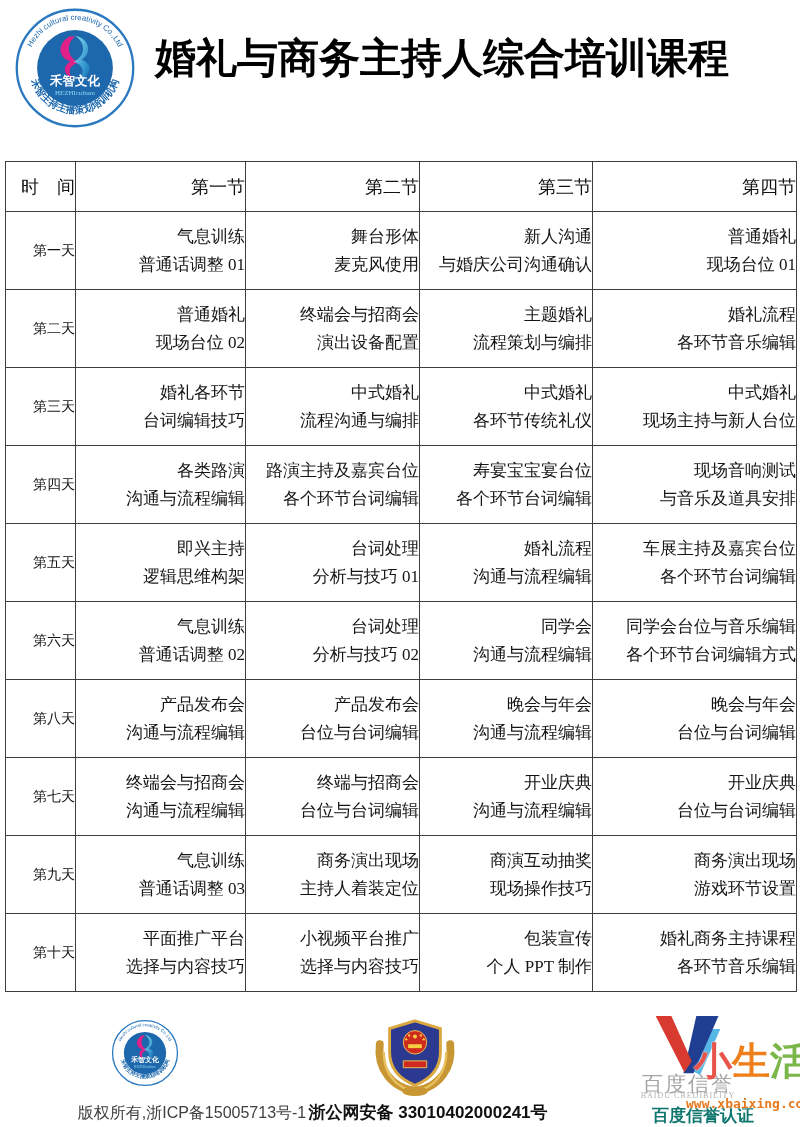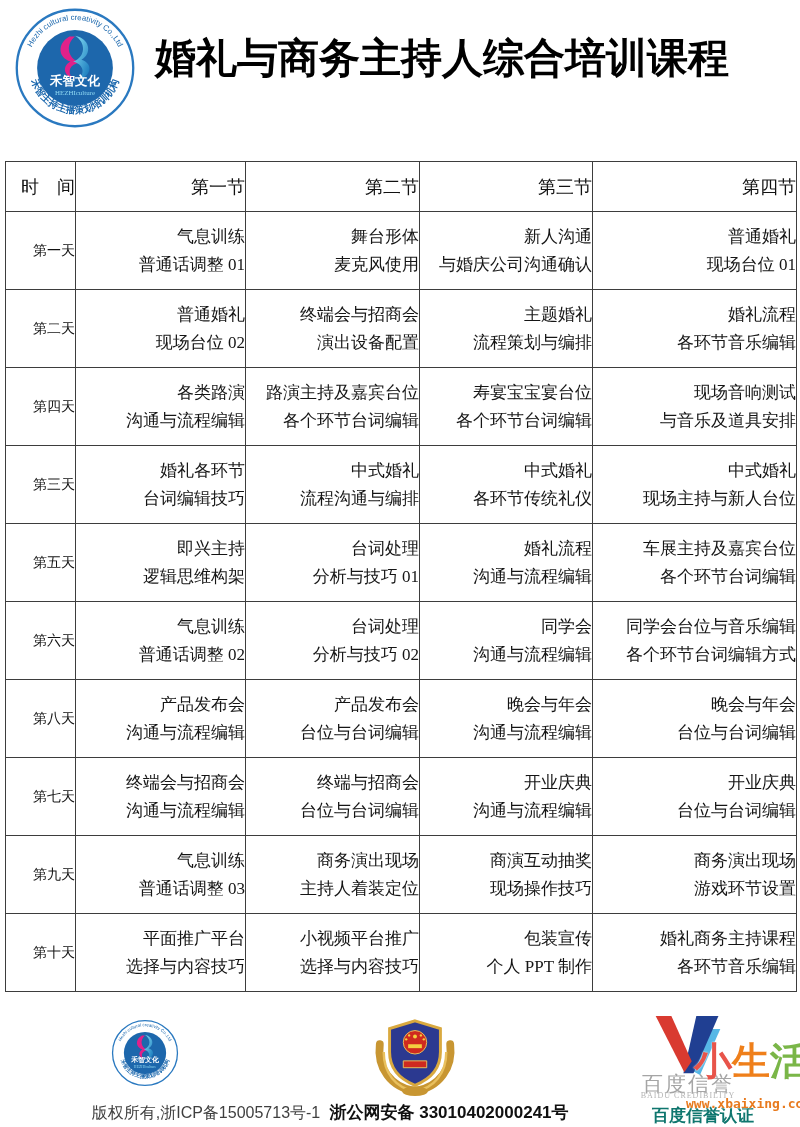--- a/index.html
+++ b/index.html
@@ -19,25 +19,25 @@
   table.schedule th,table.schedule td{border:1px solid #3d3d3d;text-align:right;
                  vertical-align:middle;padding:0;font-weight:normal;}
   table.schedule thead tr{height:50px;}
   table.schedule thead th{font-size:18px;color:#111;}
   table.schedule tbody tr{height:78px;}
   th.day{font-size:14px;color:#111;}
   td .line{font-size:17px;line-height:28px;color:#151515;}
 
   
   .foot-logo{position:absolute;left:111px;top:1019px;width:68px;height:68px;}
-  .copyright{position:absolute;left:56px;top:1103px;width:300px;text-align:center;
+  .copyright{position:absolute;left:42px;top:1103px;width:300px;text-align:center;
              font-family:"Liberation Sans","DejaVu Sans",sans-serif;
              font-size:16px;color:#3f3f3f;}
   .badge{position:absolute;left:371px;top:1012px;width:88px;height:86px;}
-  .police{position:absolute;left:319px;top:1101px;width:260px;text-align:center;
+  .police{position:absolute;left:298px;top:1101px;width:260px;text-align:center;
           font-family:"Liberation Sans","DejaVu Sans",sans-serif;
           font-size:17px;font-weight:bold;color:#101010;}
   .baidu-logo{position:absolute;left:652px;top:1015px;width:72px;height:63px;}
   .baidu-title{position:absolute;left:626px;top:1070px;width:124px;text-align:center;
                font-family:"Liberation Sans","DejaVu Sans",sans-serif;
                font-size:21px;color:#a5a5a5;letter-spacing:2px;}
   .baidu-sub{position:absolute;left:626px;top:1091px;width:124px;text-align:center;
              font-family:Liberation Serif, serif;
              font-size:8px;color:#b3b3b3;letter-spacing:1px;}
   .baidu-cert{position:absolute;left:622px;top:1104px;width:132px;text-align:right;
@@ -161,55 +161,55 @@
         <td>
             <div class="line">主题婚礼</div>
             <div class="line">流程策划与编排</div>
           </td>
         <td>
             <div class="line">婚礼流程</div>
             <div class="line">各环节音乐编辑</div>
           </td>
       </tr>
       <tr>
+        <th class="day">第三天</th>
+        <td>
+            <div class="line">婚礼各环节</div>
+            <div class="line">台词编辑技巧</div>
+          </td>
+        <td>
+            <div class="line">中式婚礼</div>
+            <div class="line">流程沟通与编排</div>
+          </td>
+        <td>
+            <div class="line">中式婚礼</div>
+            <div class="line">各环节传统礼仪</div>
+          </td>
+        <td>
+            <div class="line">中式婚礼</div>
+            <div class="line">现场主持与新人台位</div>
+          </td>
+      </tr>
+      <tr>
         <th class="day">第四天</th>
         <td>
             <div class="line">各类路演</div>
             <div class="line">沟通与流程编辑</div>
           </td>
         <td>
             <div class="line">路演主持及嘉宾台位</div>
             <div class="line">各个环节台词编辑</div>
           </td>
         <td>
             <div class="line">寿宴宝宝宴台位</div>
             <div class="line">各个环节台词编辑</div>
           </td>
         <td>
             <div class="line">现场音响测试</div>
             <div class="line">与音乐及道具安排</div>
-          </td>
-      </tr>
-      <tr>
-        <th class="day">第三天</th>
-        <td>
-            <div class="line">婚礼各环节</div>
-            <div class="line">台词编辑技巧</div>
-          </td>
-        <td>
-            <div class="line">中式婚礼</div>
-            <div class="line">流程沟通与编排</div>
-          </td>
-        <td>
-            <div class="line">中式婚礼</div>
-            <div class="line">各环节传统礼仪</div>
-          </td>
-        <td>
-            <div class="line">中式婚礼</div>
-            <div class="line">现场主持与新人台位</div>
           </td>
       </tr>
       <tr>
         <th class="day">第五天</th>
         <td>
             <div class="line">即兴主持</div>
             <div class="line">逻辑思维构架</div>
           </td>
         <td>
             <div class="line">台词处理</div>

